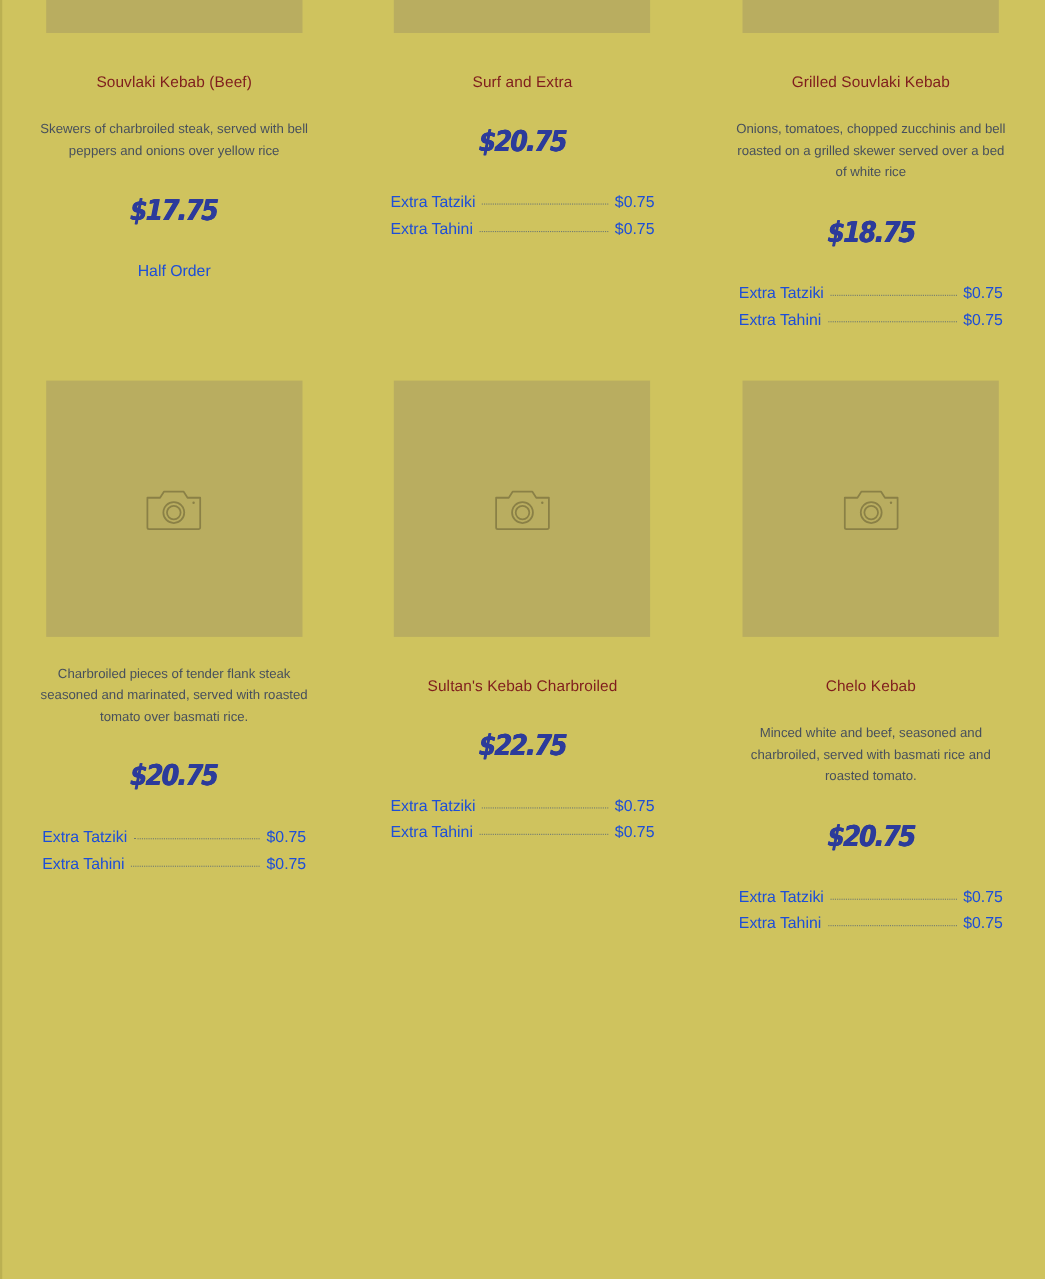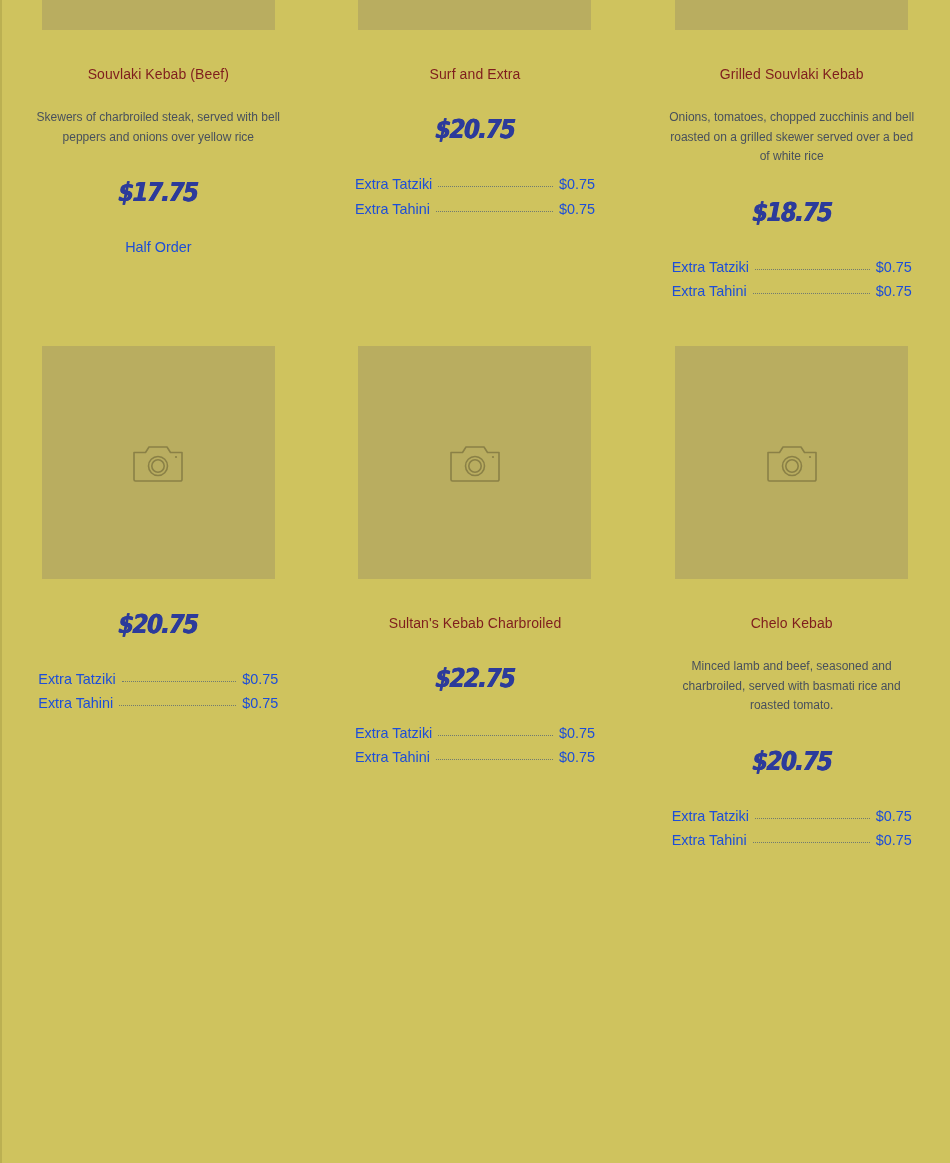--- a/index.html
+++ b/index.html
@@ -184,20 +184,21 @@
     <div class="item-photo">
       <span class="camera-icon">
         <svg width="52" height="44" viewBox="0 0 52 44" fill="none" stroke="#8a8046" stroke-width="1.6">
           <path d="M2 12.5 h11.5 l3.5 -5.5 h18 l3.5 5.5 H50 a0 0 0 0 1 0 0 v27 a1.5 1.5 0 0 1 -1.5 1.5 H3.5 A1.5 1.5 0 0 1 2 39.5 z" stroke-linejoin="round"></path>
           <circle cx="26" cy="26" r="9.5"></circle>
           <circle cx="26" cy="26" r="6.2"></circle>
           <circle cx="44" cy="17" r="1.1" fill="#8a8046" stroke="none"></circle>
         </svg>
       </span>
     </div>
+    <p class="item-desc">Charbroiled pieces of tender flank steak seasoned and marinated, served with roasted tomato over basmati rice.</p>
     <div class="item-price">$20.75</div>
     <div class="options">
   <div class="opt-row">
     <span class="opt-label">Extra Tatziki</span>
     <span class="opt-leader"></span>
     <span class="opt-price">$0.75</span>
   </div>
 
   <div class="opt-row">
     <span class="opt-label">Extra Tahini</span>
@@ -241,21 +242,21 @@
       <span class="camera-icon">
         <svg width="52" height="44" viewBox="0 0 52 44" fill="none" stroke="#8a8046" stroke-width="1.6">
           <path d="M2 12.5 h11.5 l3.5 -5.5 h18 l3.5 5.5 H50 a0 0 0 0 1 0 0 v27 a1.5 1.5 0 0 1 -1.5 1.5 H3.5 A1.5 1.5 0 0 1 2 39.5 z" stroke-linejoin="round"></path>
           <circle cx="26" cy="26" r="9.5"></circle>
           <circle cx="26" cy="26" r="6.2"></circle>
           <circle cx="44" cy="17" r="1.1" fill="#8a8046" stroke="none"></circle>
         </svg>
       </span>
     </div>
     <h3 class="item-title">Chelo Kebab</h3>
-    <p class="item-desc">Minced lamb and beef, seasoned and charbroiled, served with basmati rice and roasted tomato.</p>
+    <p class="item-desc">Minced white and beef, seasoned and charbroiled, served with basmati rice and roasted tomato.</p>
     <div class="item-price">$20.75</div>
     <div class="options">
   <div class="opt-row">
     <span class="opt-label">Extra Tatziki</span>
     <span class="opt-leader"></span>
     <span class="opt-price">$0.75</span>
   </div>
 
   <div class="opt-row">
     <span class="opt-label">Extra Tahini</span>

